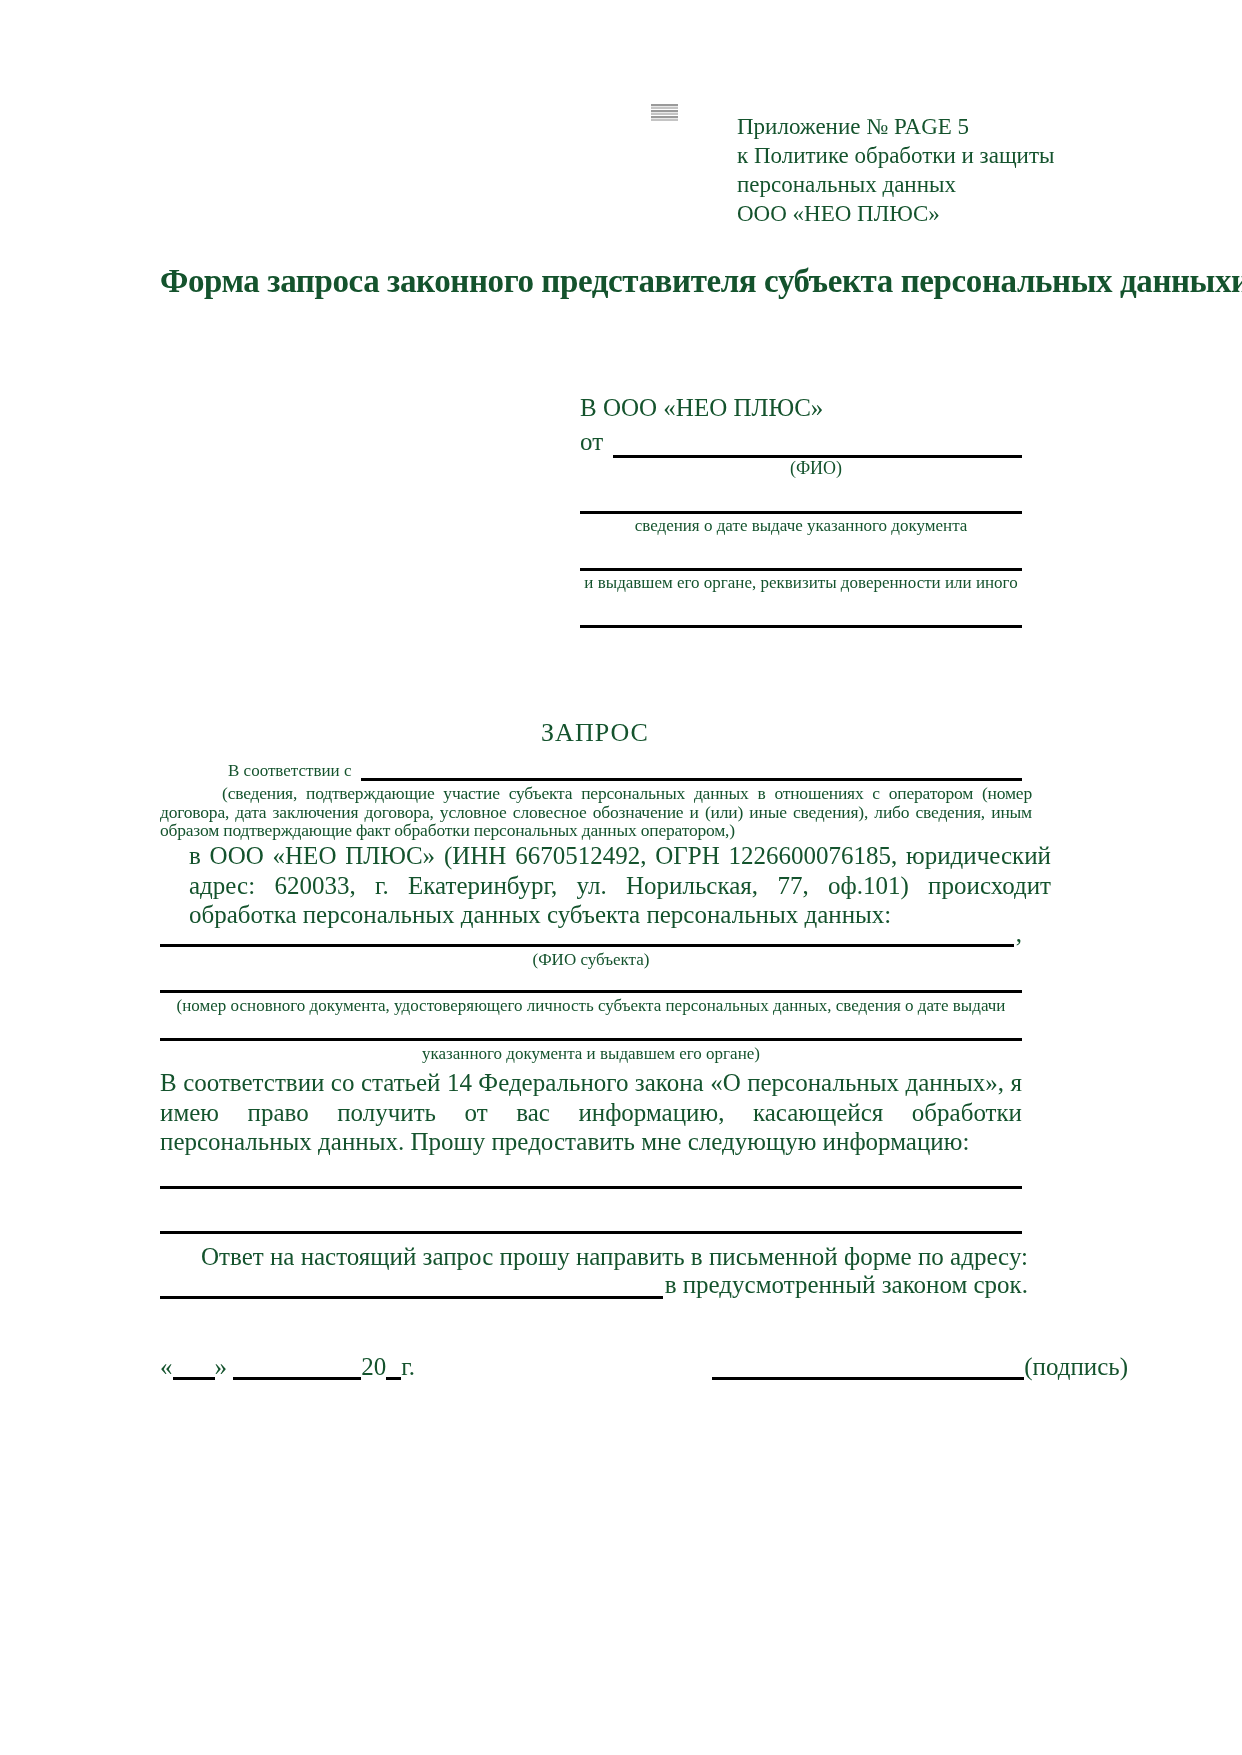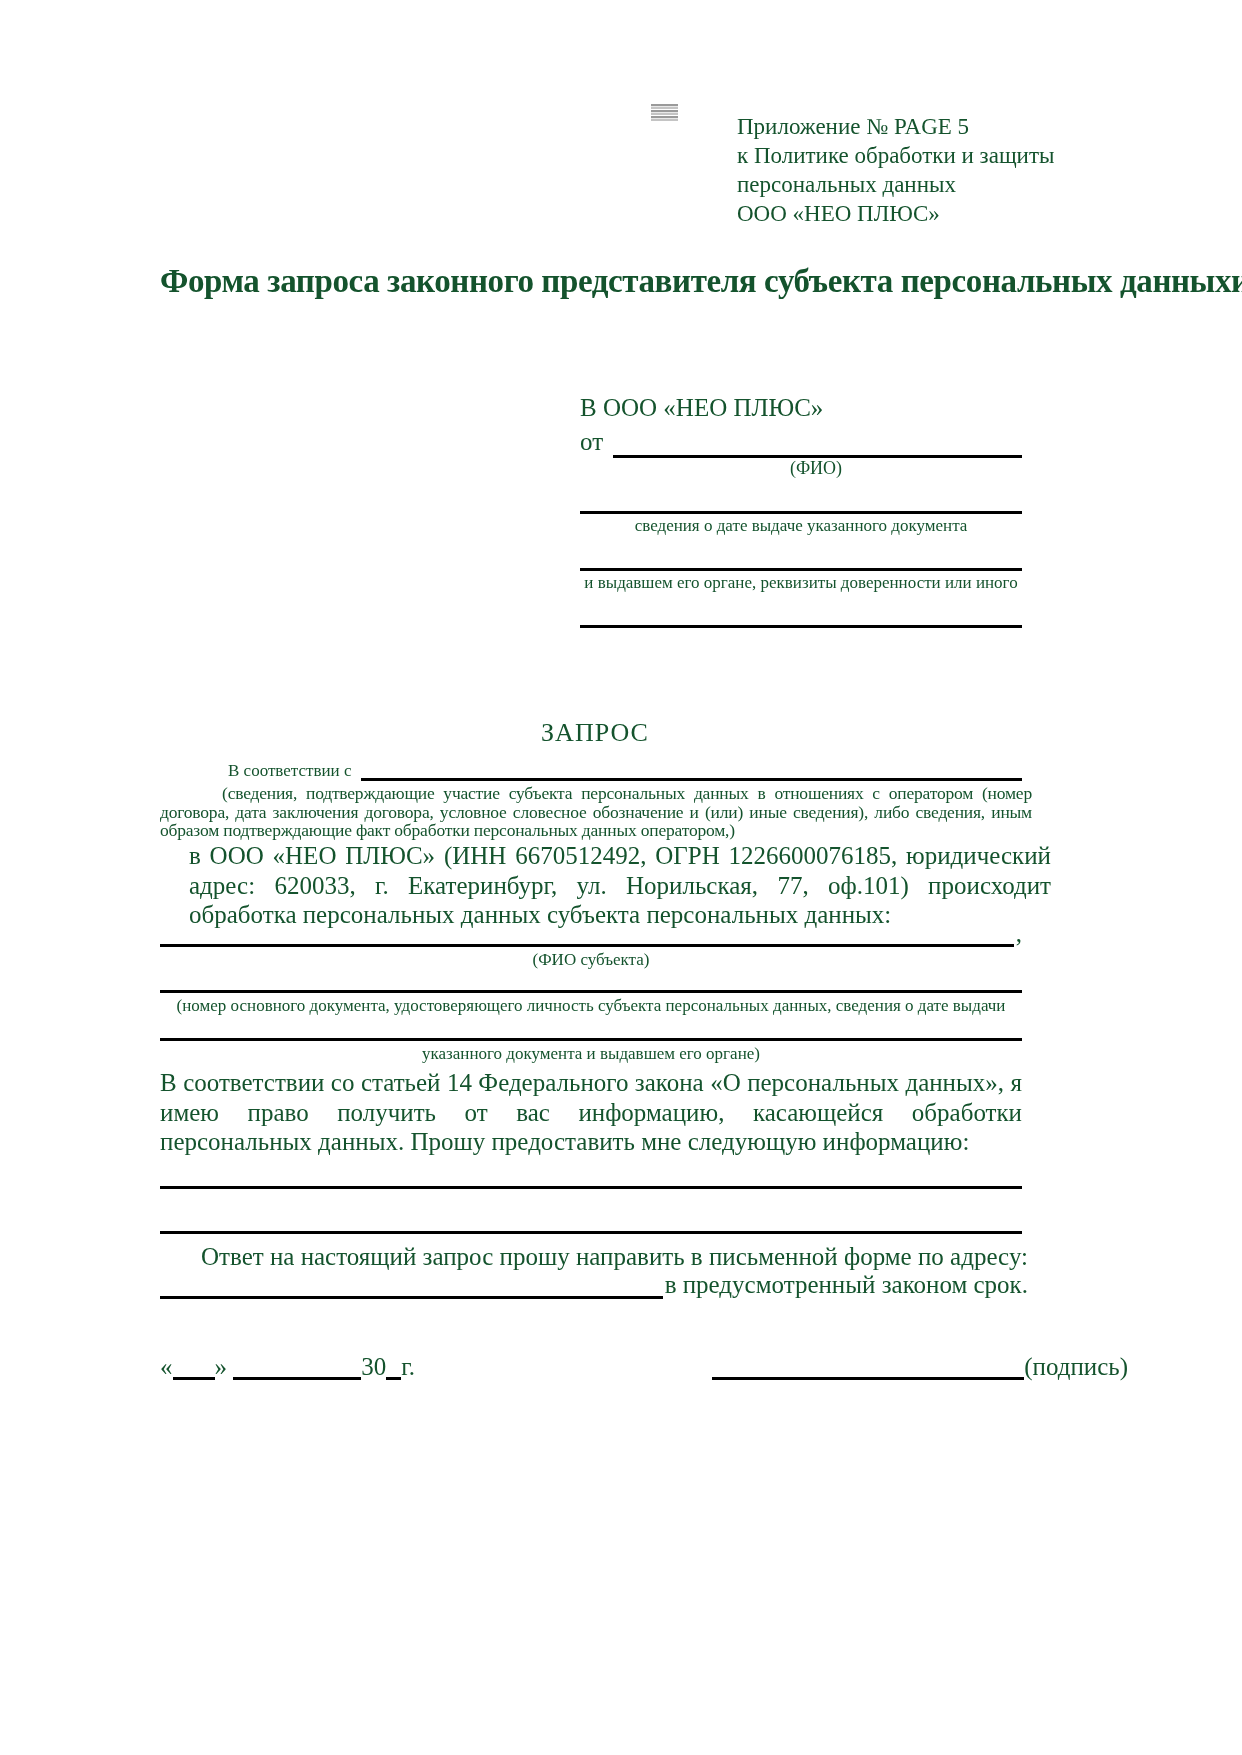--- a/index.html
+++ b/index.html
@@ -137,17 +137,17 @@
   <div class="abs w-col blank rule" style="top:1164px;"></div>
   <div class="abs w-col blank rule" style="top:1209px;"></div>
 
   <div class="abs reply1">Ответ на настоящий запрос прошу направить в письменной форме по адресу:</div>
   <div class="abs reply2">
     <span class="blank blank-grow"></span>
     <span class="txt">в предусмотренный законом срок.</span>
   </div>
 
   <div class="abs footer-row">
-    <span class="date-group"><span>«</span><span class="iblank" style="width:42px;"></span><span>»</span>&nbsp;<span class="iblank" style="width:128px;"></span><span>30</span><span class="iblank" style="width:15px;"></span><span>г.</span></span>
+    <span class="date-group"><span>«</span><span class="iblank" style="width:42px;"></span><span>»</span>&nbsp;<span class="iblank" style="width:128px;"></span><span>20</span><span class="iblank" style="width:15px;"></span><span>г.</span></span>
     <span class="sig-group"><span class="iblank" style="width:312px;"></span><span>(подпись)</span></span>
   </div>
 
 </div>
 
 </body></html>

